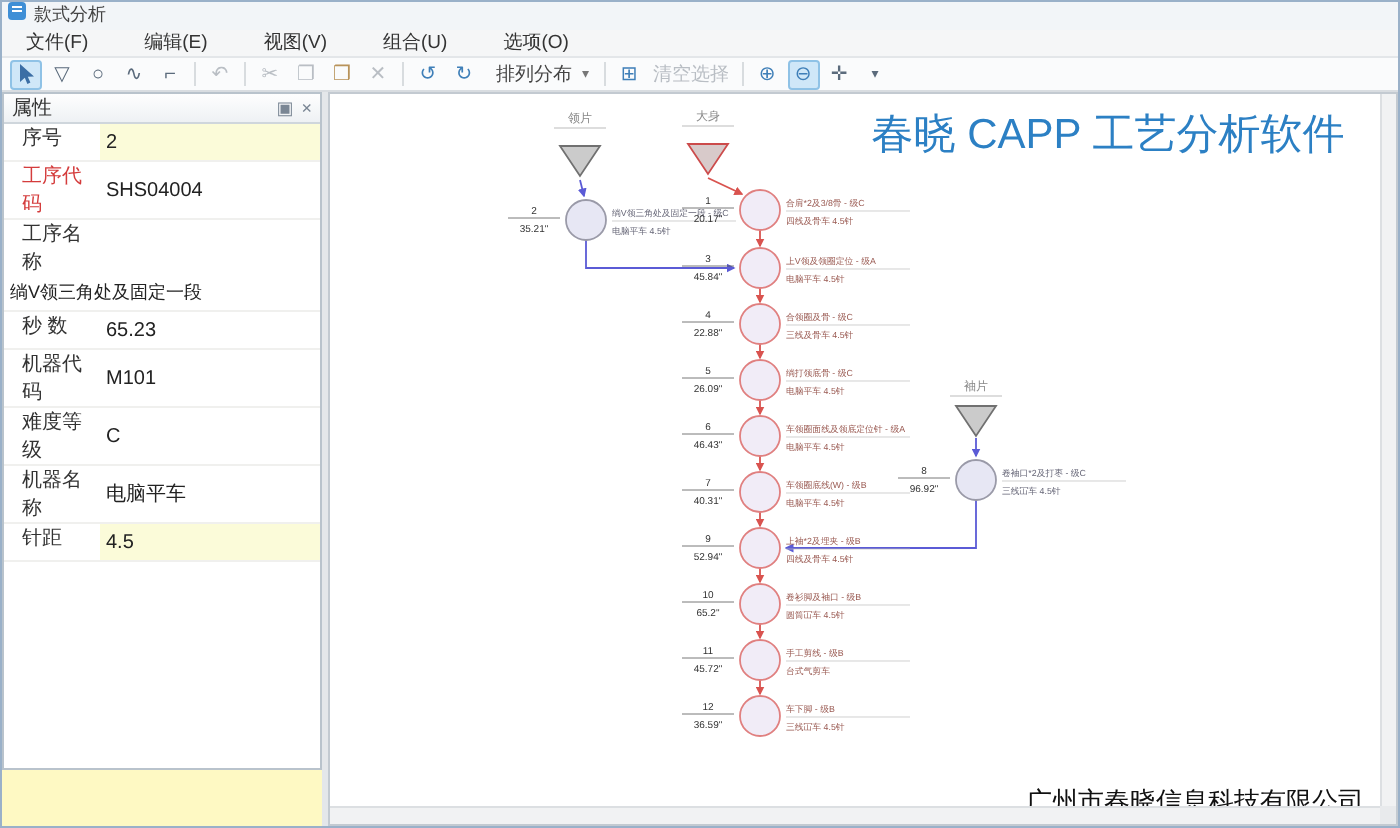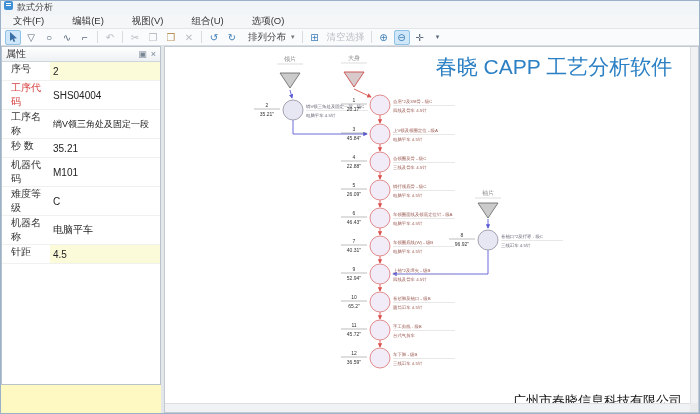--- a/index.html
+++ b/index.html
@@ -115,27 +115,27 @@
           <span class="phicon">×</span>
         </div>
         <div class="prow">
           <span class="plabel">序号</span>
           <span class="pvalue hl">2</span>
         </div>
         <div class="prow">
           <span class="plabel red">工序代码</span>
           <span class="pvalue">SHS04004</span>
         </div>
-        <div class="prow" style="min-height:24px;">
+        <div class="prow" style="min-height:24px;flex-direction:column;">
           <span class="plabel">工序名称</span>
           <span class="pvalue" style="font-size:9px;">绱V领三角处及固定一段</span>
         </div>
         <div class="prow">
           <span class="plabel">秒 数</span>
-          <span class="pvalue">35.21</span>
+          <span class="pvalue">65.23</span>
         </div>
         <div class="prow">
           <span class="plabel">机器代码</span>
           <span class="pvalue">M101</span>
         </div>
         <div class="prow">
           <span class="plabel">难度等级</span>
           <span class="pvalue">C</span>
         </div>
         <div class="prow" style="min-height:22px;">

